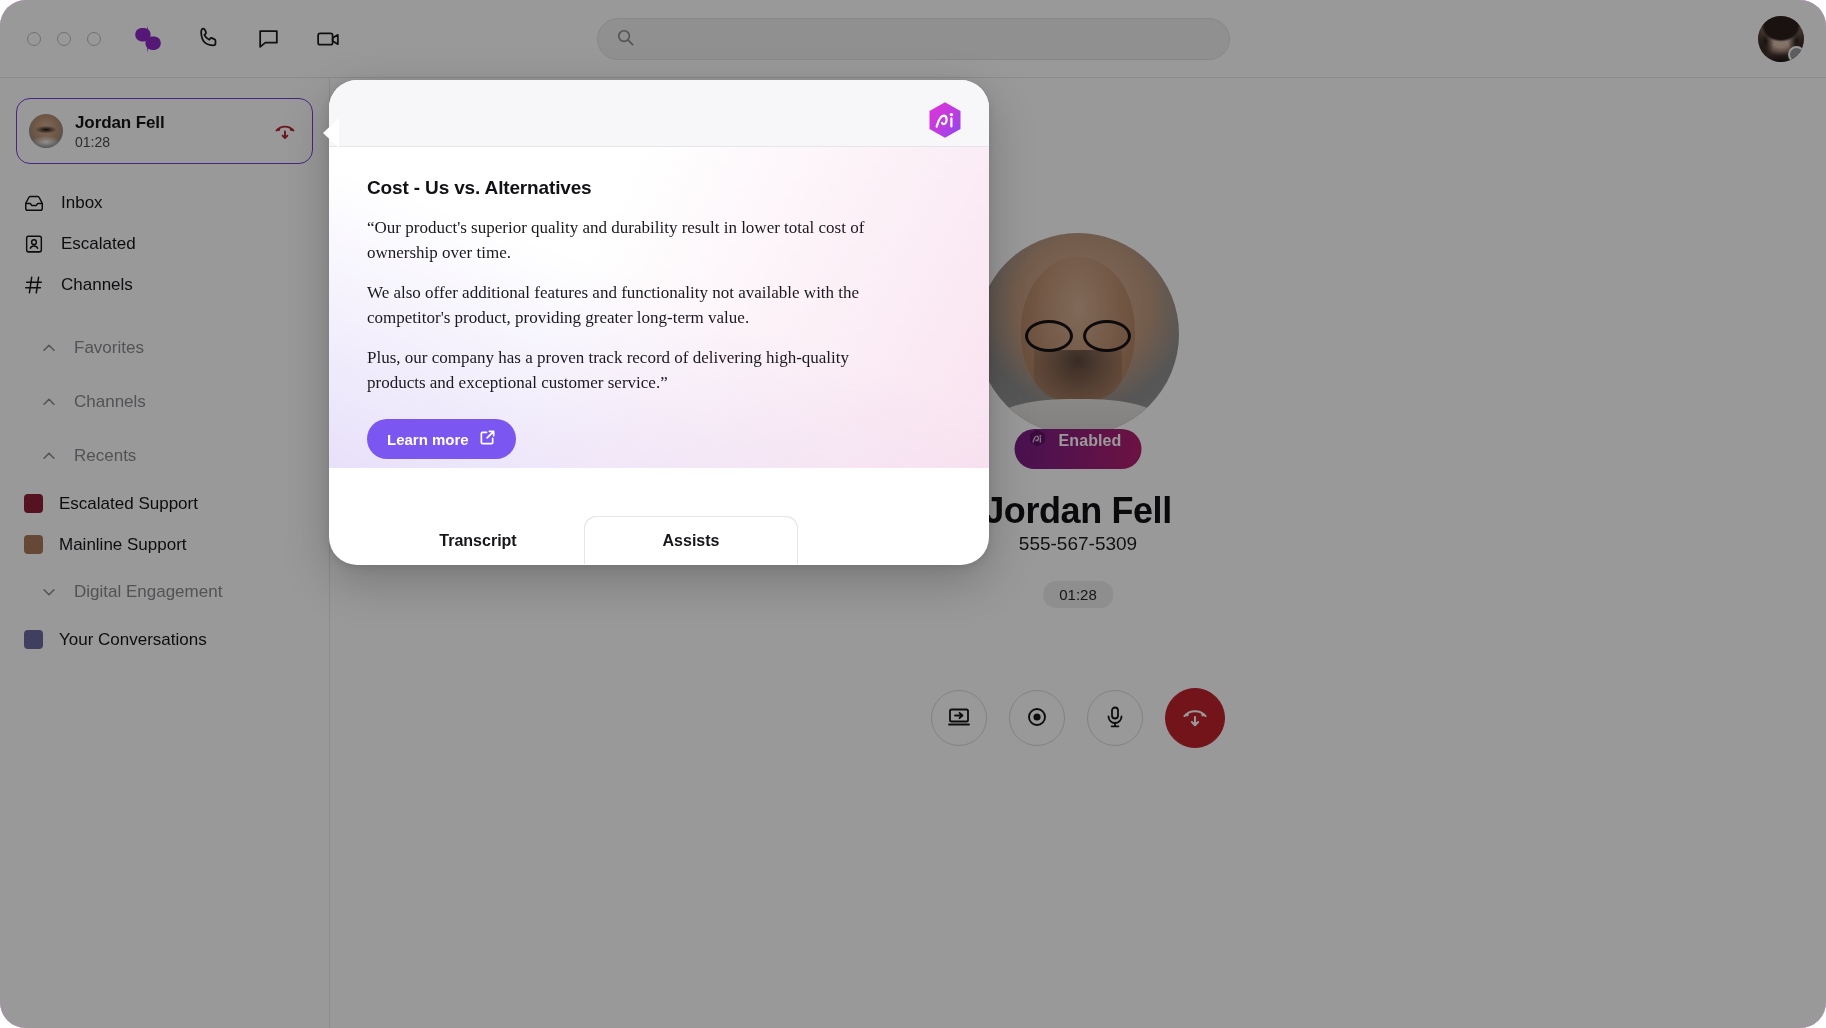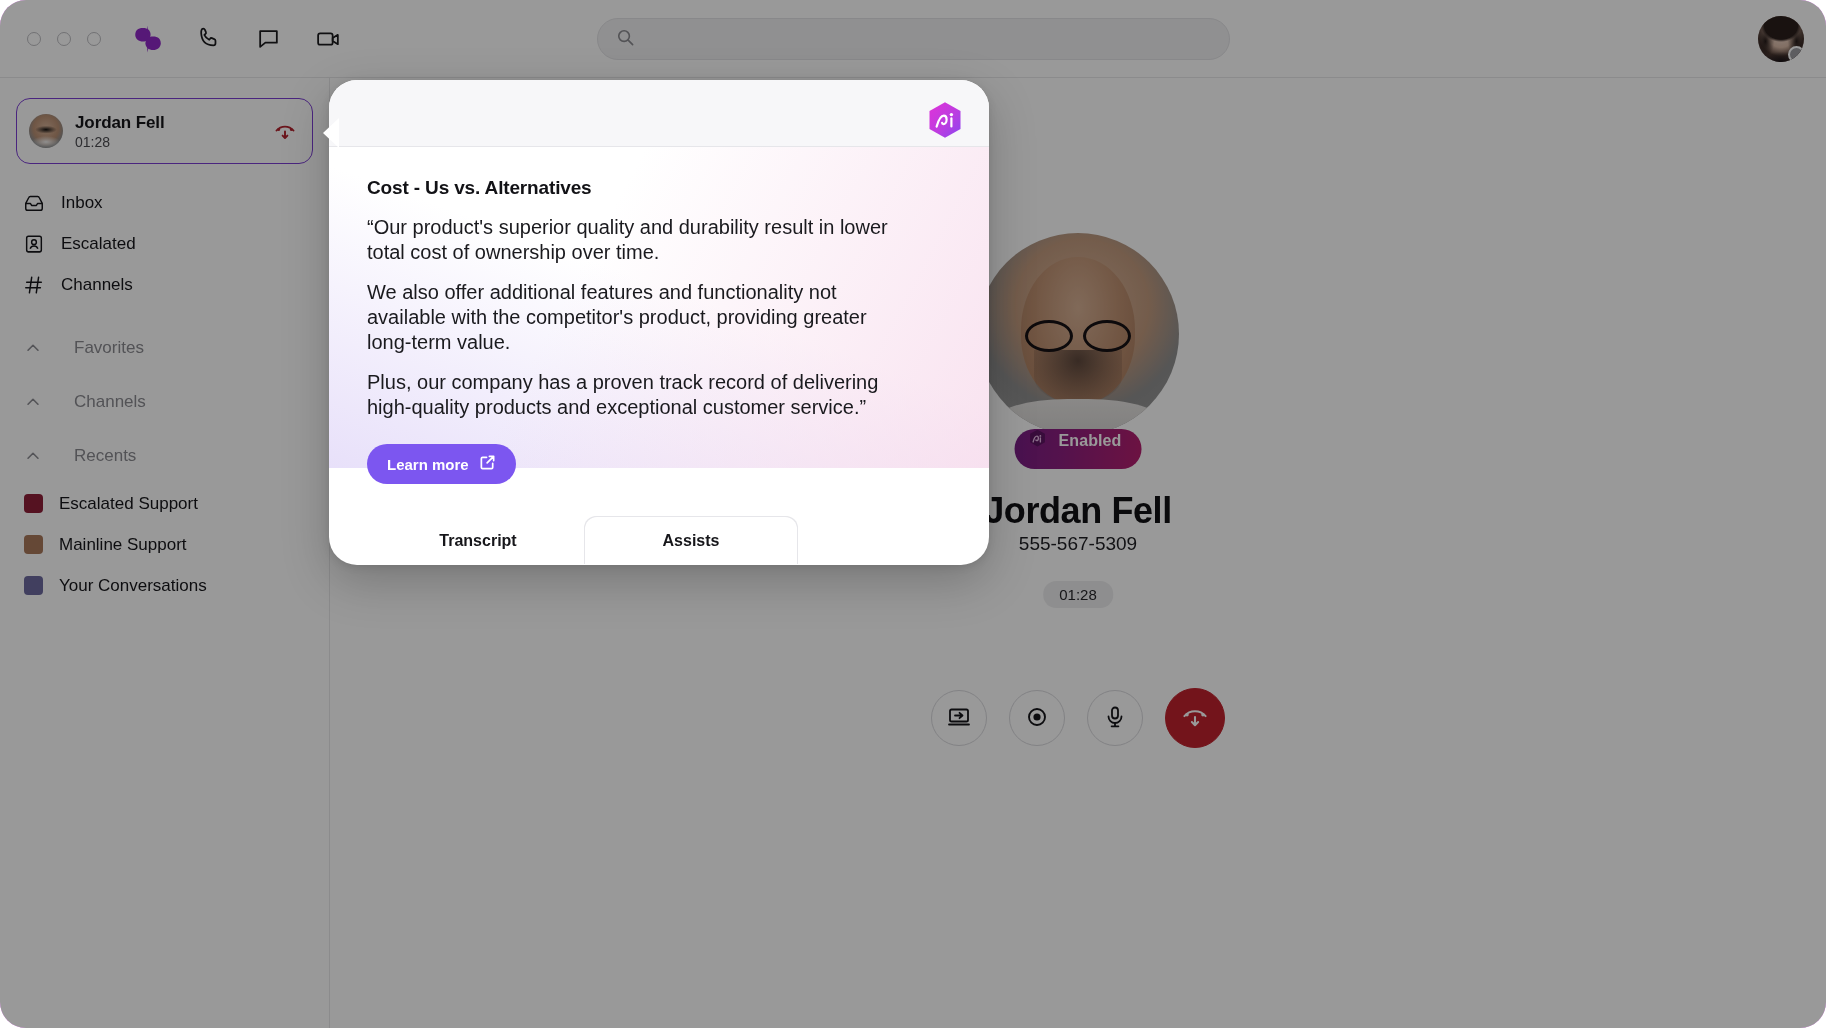--- a/index.html
+++ b/index.html
@@ -131,21 +131,21 @@
   .nav-item .ni-icon {
     width: 24px; height: 24px; display: flex;
     align-items: center; justify-content: center; color: #17171b;
   }
   .nav-item .ni-label { font-size: 17px; color: #17171b; text-align: center; }
 
   .nav-gap { height: 16px; }
 
   .section-head {
     height: 54px; display: flex; align-items: center;
-    gap: 30px; padding-left: 22px;
+    gap: 14px; padding-left: 38px;
   }
   .section-head .chev { width: 22px; height: 22px; display:flex; align-items:center; justify-content:center; color:#8d8d93; }
   .section-head .sh-label { font-size: 17px; color: #8a8a90; }
 
   .chan-item {
     height: 41px; display: flex; align-items: center;
     gap: 16px; padding-left: 24px;
   }
   .chan-swatch { width: 19px; height: 19px; border-radius: 4px; flex: 0 0 auto; }
   .chan-label { font-size: 17px; color: #17171b; }
@@ -288,22 +288,22 @@
     background:
       linear-gradient(118deg, rgba(255,255,255,0) 38%, rgba(246,214,233,0.70) 100%),
       linear-gradient(200deg, rgba(255,255,255,0) 46%, rgba(224,214,248,0.75) 100%),
       #ffffff;
   }
   .modal-title {
     font-size: 19px; font-weight: 700; color: #121216;
     margin-bottom: 16px; letter-spacing: -0.15px;
   }
   .modal-p {
-    font-size: 20px; line-height: 25px; color: #1a1a1e;
-    margin-bottom: 15px; max-width: 528px;
+    font-size: 17px; line-height: 25px; color: #1a1a1e;
+    margin-bottom: 15px; max-width: 528px; font-family: Liberation Serif, serif;
   }
   .learn-btn {
     margin-top: 9px;
     display: inline-flex; align-items: center; gap: 10px;
     height: 40px; padding: 0 20px;
     background: #7c56f0; color: #ffffff;
     border: none; border-radius: 20px;
     font-family: "Liberation Sans", sans-serif;
     font-size: 15px; font-weight: 600;
   }
@@ -456,20 +456,28 @@
 
       <div class="chan-item">
         <span class="chan-swatch" style="background:#8e1f38"></span>
         <span class="chan-label">Escalated Support</span>
       </div>
       <div class="chan-item">
         <span class="chan-swatch" style="background:#a9785a"></span>
         <span class="chan-label">Mainline Support</span>
       </div>
 
+      <div class="section-head">
+        <span class="chev">
+          <svg width="18" height="18" viewBox="0 0 20 20" fill="none" stroke="currentColor" stroke-width="1.8" stroke-linecap="round" stroke-linejoin="round">
+              <path d="M4.5 7.5L10 13l5.5-5.5"></path>
+            </svg>
+        </span>
+        <span class="sh-label">Digital Engagement</span>
+      </div>
 
       <div class="chan-item">
         <span class="chan-swatch" style="background:#6d6a9e"></span>
         <span class="chan-label">Your Conversations</span>
       </div>
     </div>
 
     <div class="main">
 
       <div class="big-avatar">

